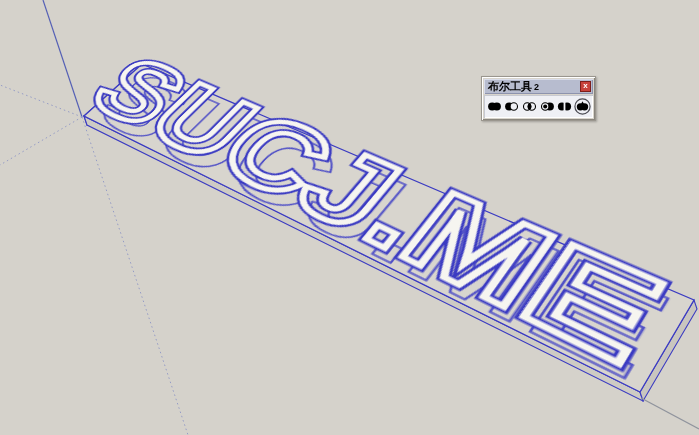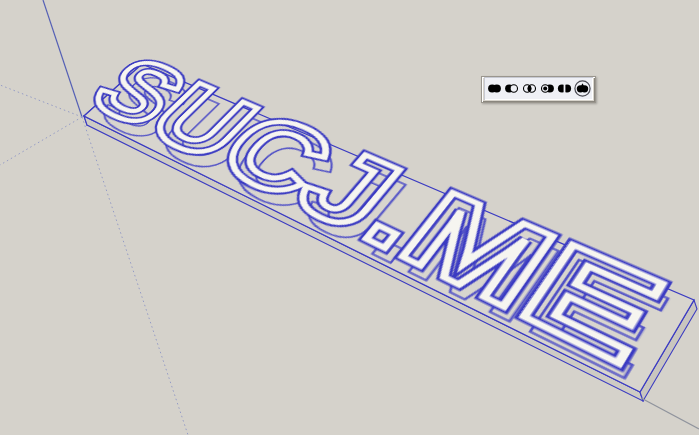--- a/index.html
+++ b/index.html
@@ -93,20 +93,25 @@
     <div class="plate-plane">
       <svg width="600" height="80" viewBox="0 0 600 80">
         <text class="model-text" x="8" y="76" textLength="584" lengthAdjust="spacingAndGlyphs" fill="none" stroke="#3b3bc2" stroke-width="9">SUCJ.ME</text>
         <text class="model-text" x="8" y="76" textLength="584" lengthAdjust="spacingAndGlyphs" fill="none" stroke="#f6f5f0" stroke-width="5">SUCJ.ME</text>
       </svg>
     </div>
   </div>
 </div>
 
 <div id="bool-toolbar">
+  <div id="bool-titlebar">
+    <span id="bool-title">布尔工具</span>
+    <span id="bool-title-num">2</span>
+    <div id="bool-close">x</div>
+  </div>
   <div id="bool-iconrow">
 
     <button class="tool-btn" title="">
       <svg width="15" height="13" viewBox="0 0 15 13">
         <circle cx="5.2" cy="6.5" r="4.1" fill="#000"></circle>
         <circle cx="9.8" cy="6.5" r="4.1" fill="#000"></circle>
       </svg>
     </button>
 
     <button class="tool-btn" title="">

